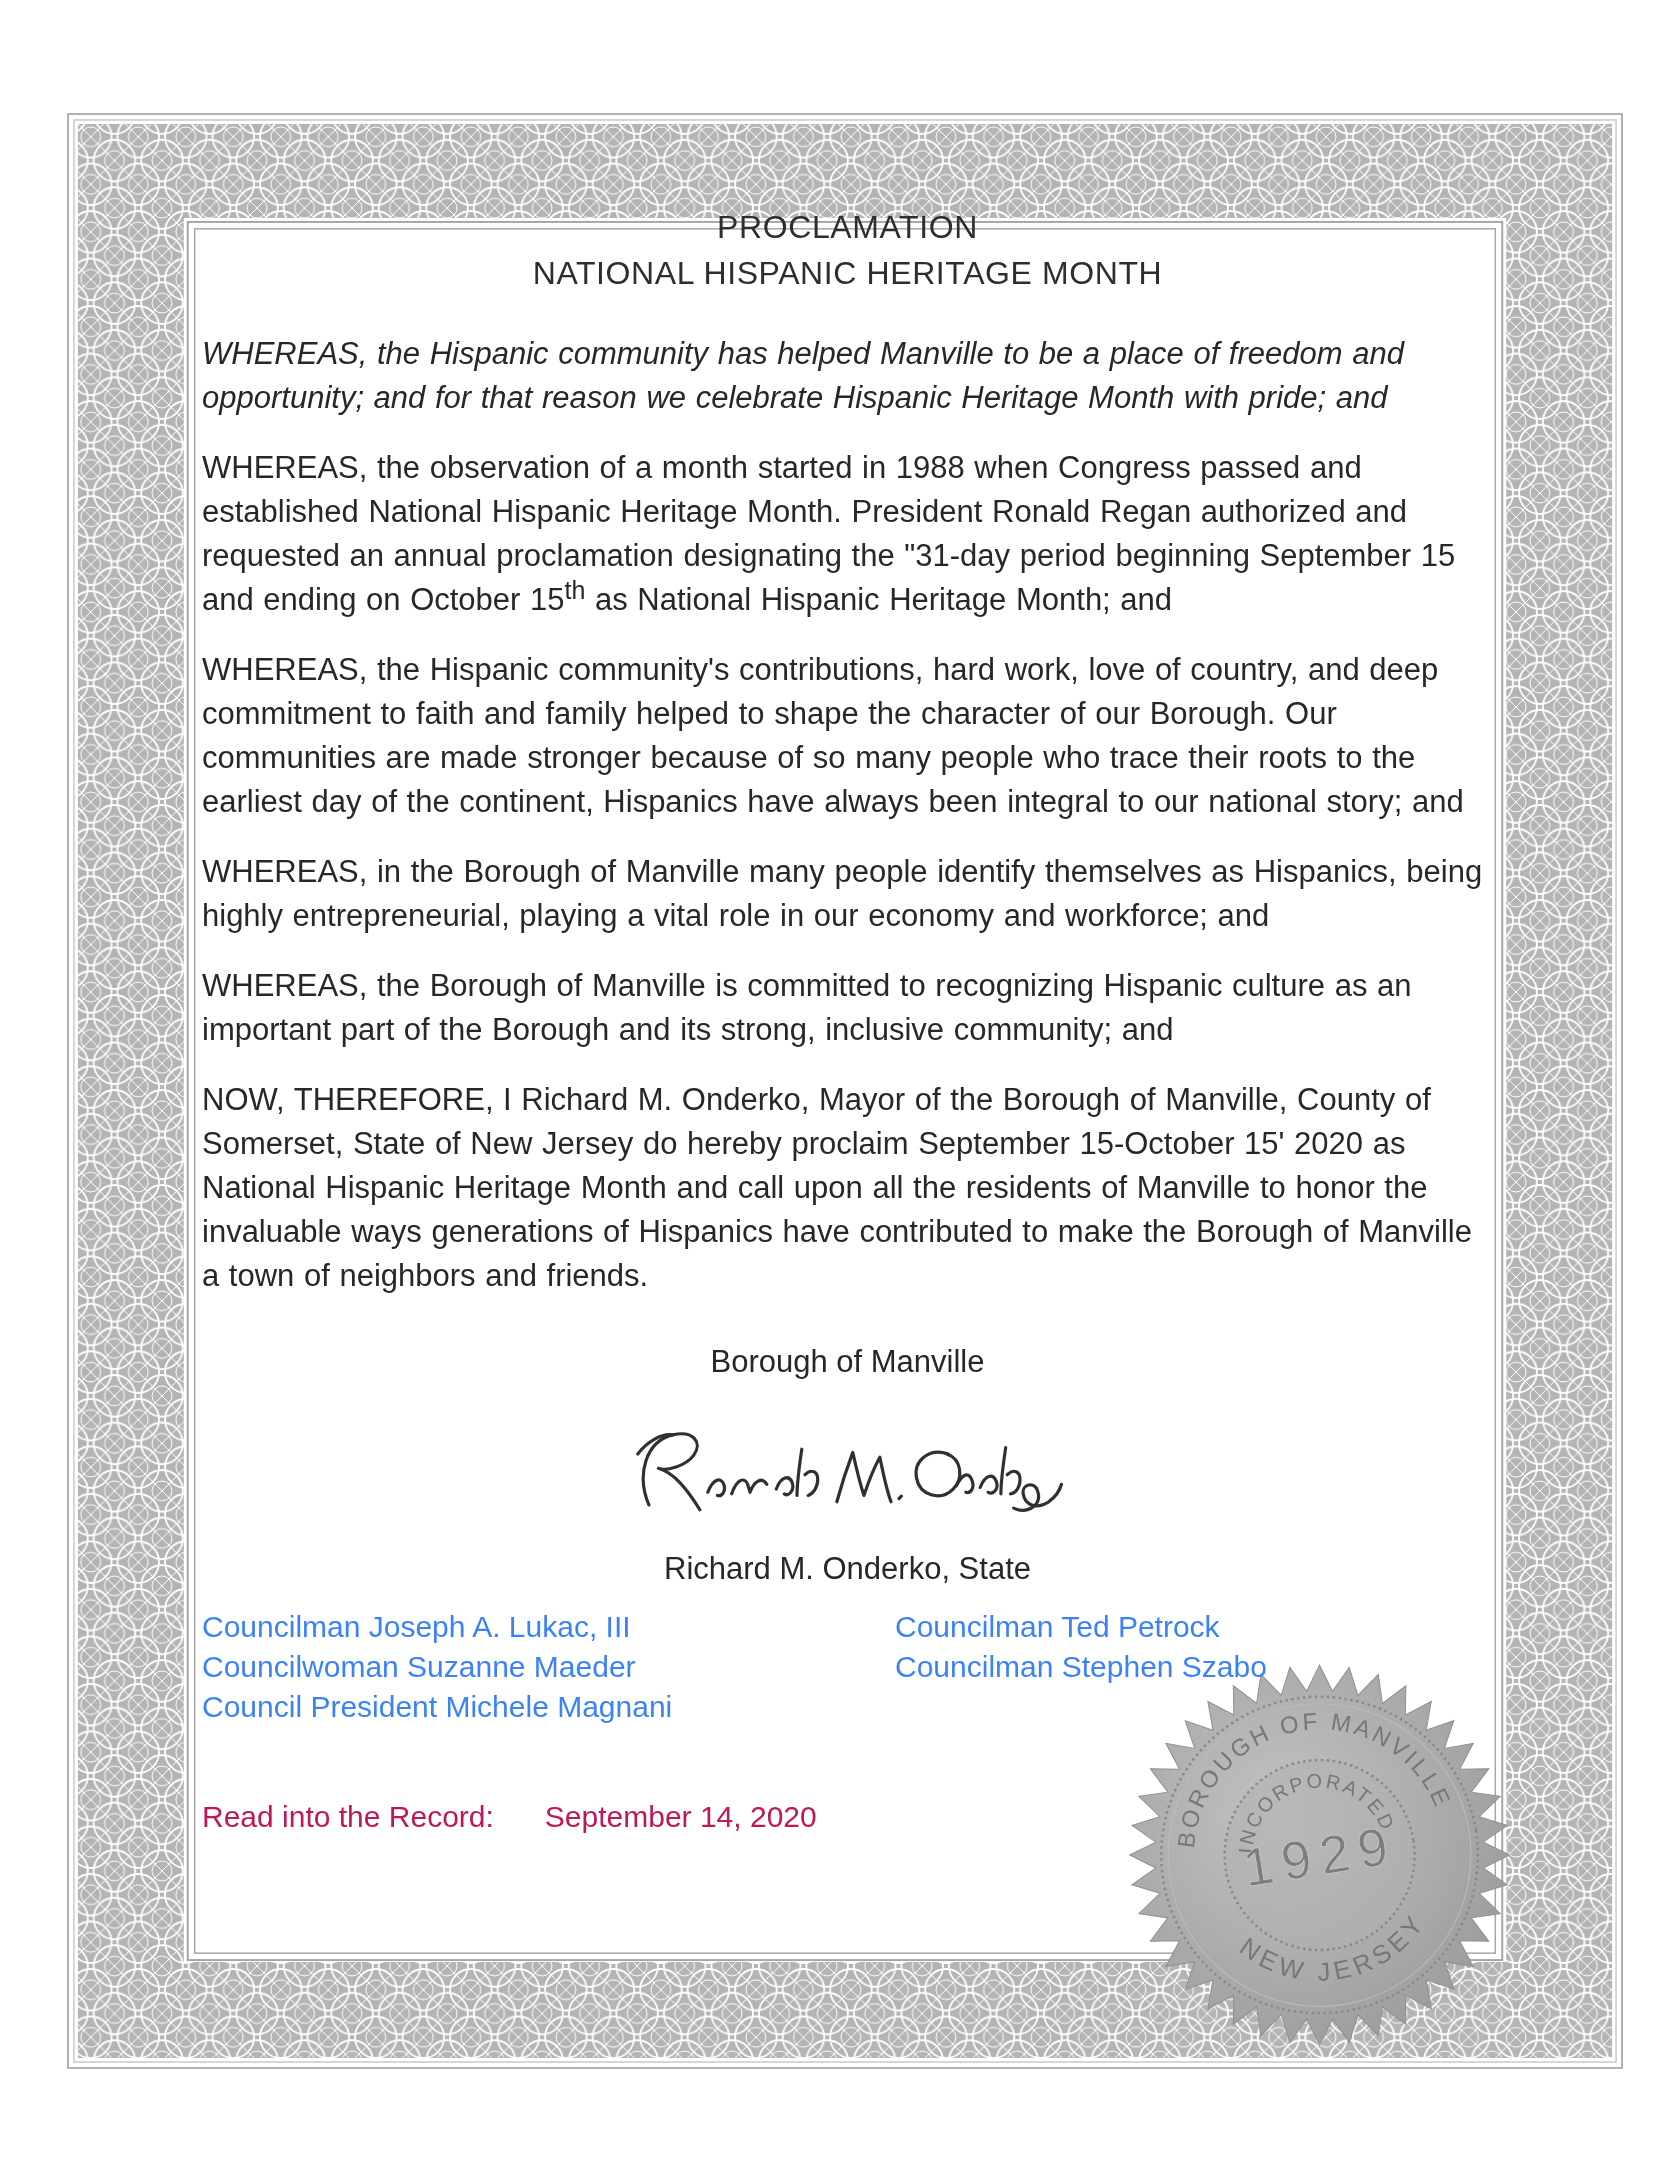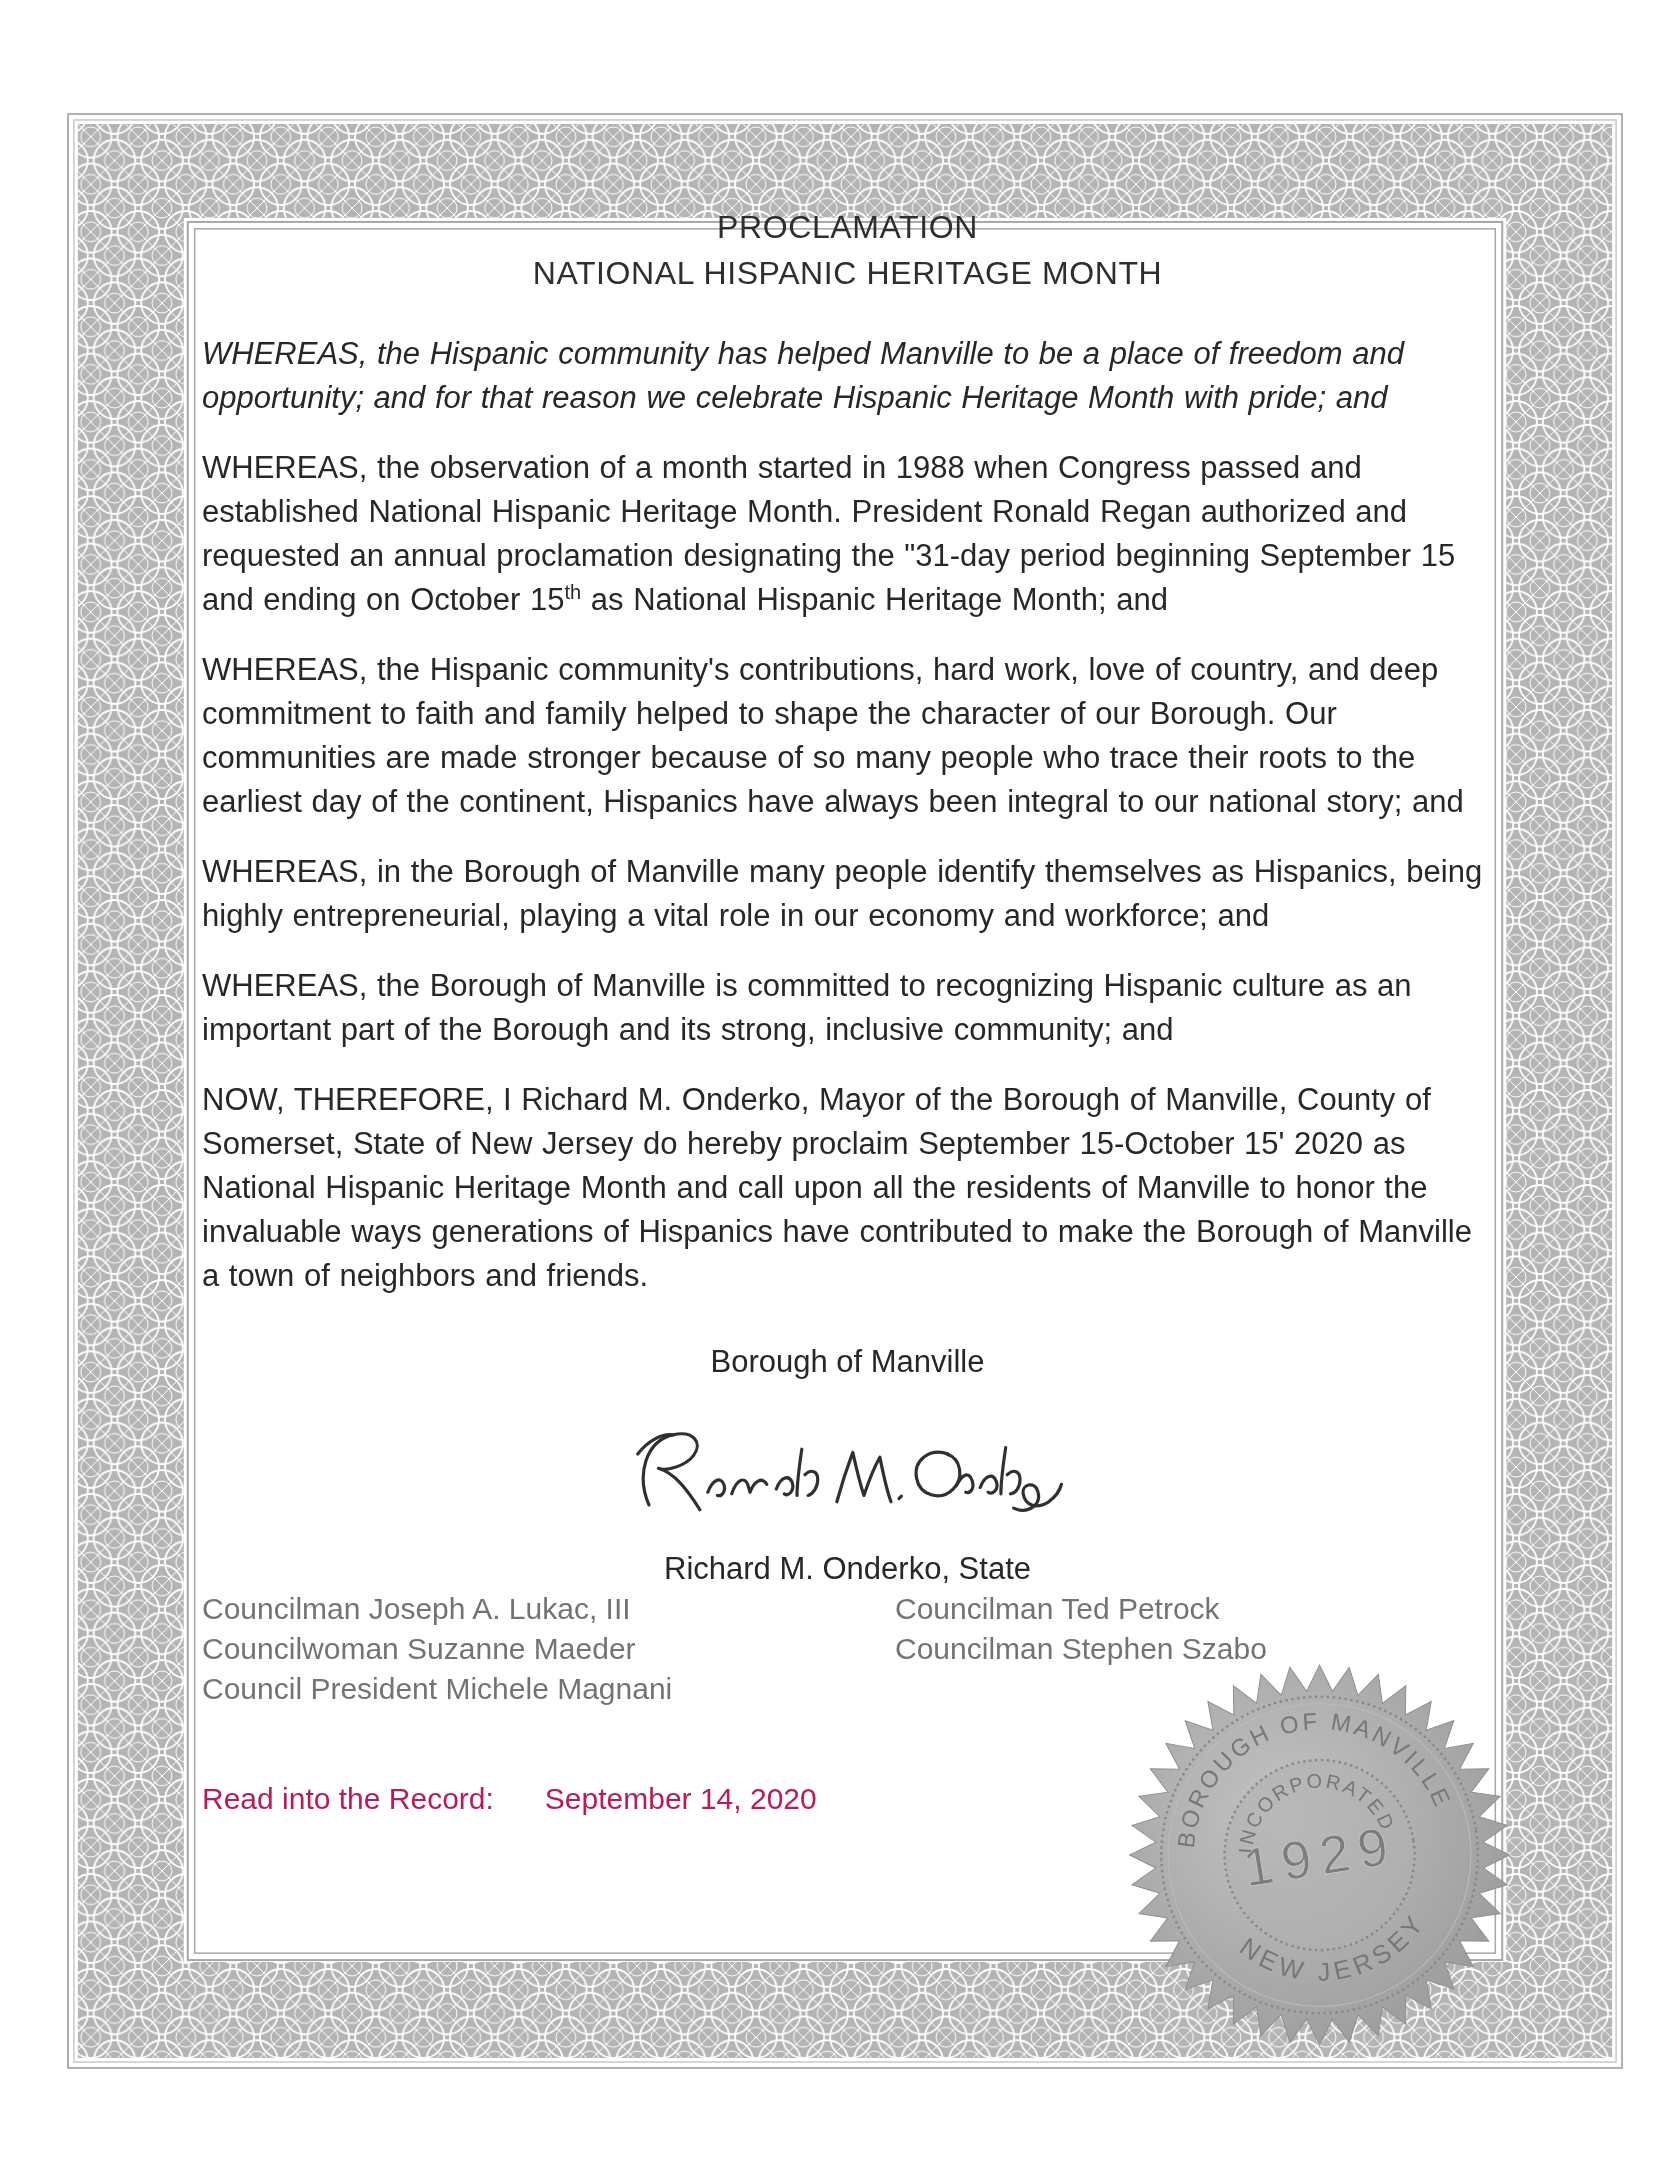--- a/index.html
+++ b/index.html
@@ -19,28 +19,28 @@
   }
   .title, .subtitle{
     margin:0;text-align:center;font-weight:400;
     font-size:32px;line-height:46px;letter-spacing:0.6px;color:#2e2e2e;
   }
   .para{
     margin:26px 0 0 0;font-size:31px;line-height:44px;color:#272727;
     text-align:left;word-spacing:1px;
   }
   .para.first{margin-top:36px;font-style:italic;}
-  .para sup{font-size:20px;line-height:0;vertical-align:super;}
+  .para sup{font-size:25px;line-height:0;vertical-align:super;}
   .sig-block{text-align:center;margin-top:44px;}
   .org-line{font-size:31px;line-height:40px;color:#272727;}
   .signature-wrap{margin-top:24px;height:139px;}
   .signer-line{font-size:31px;line-height:40px;margin-top:4px;color:#272727;}
   .council{
     display:grid;grid-template-columns:693px 1fr;
-    font-size:30px;line-height:40px;color:#737373;
+    margin-top:18px;font-size:30px;line-height:40px;color:#3b82f6;
   }
   .council .col{display:block;}
   .record-line{margin-top:73px;font-size:30px;color:#be185d;}
   .record-date{margin-left:51px;}
 </style>
 </head>
 <body>
 
 <div class="page">
 

